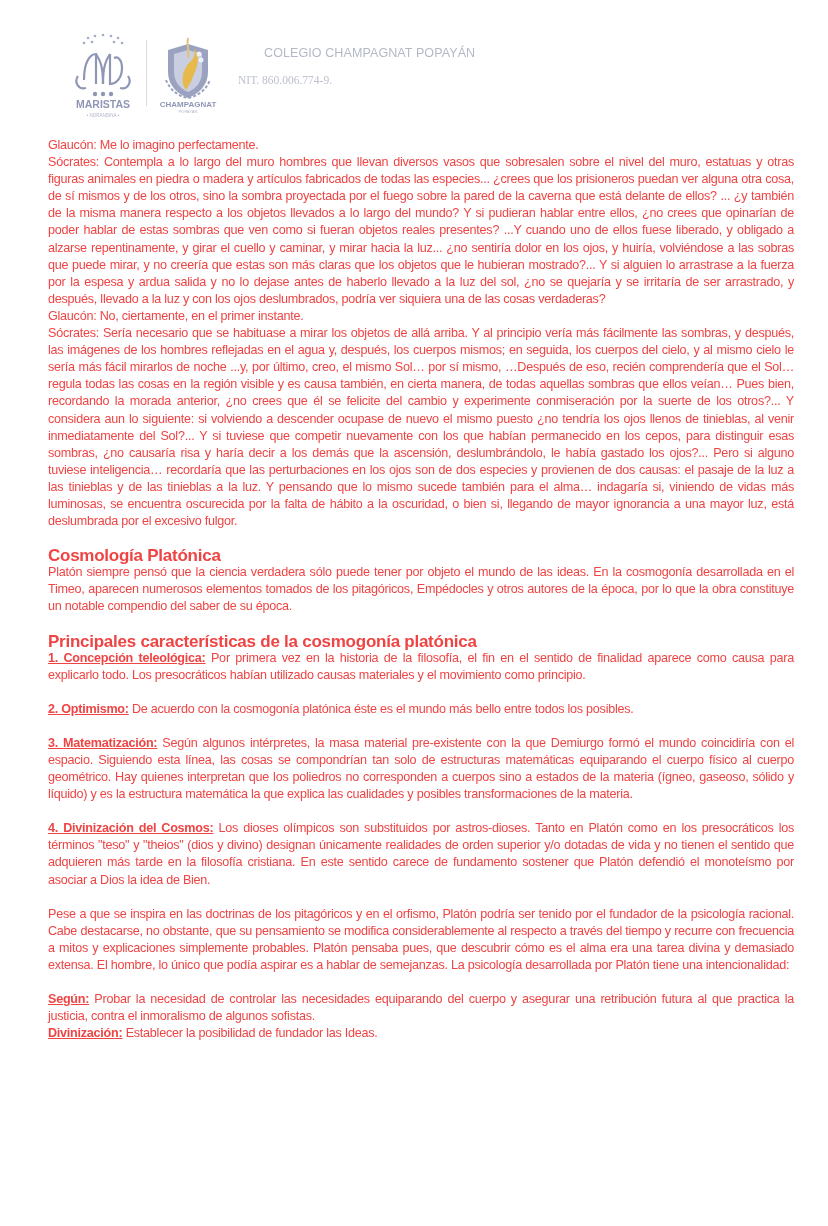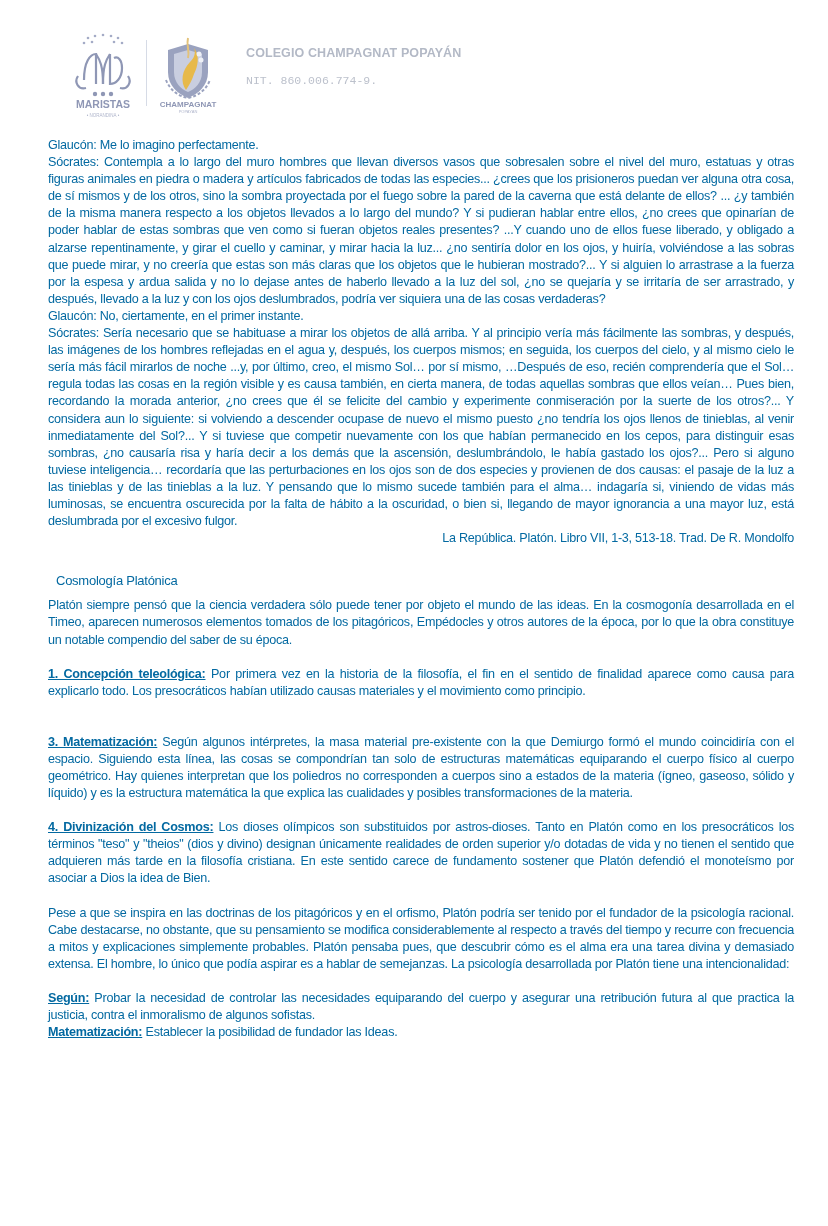--- a/index.html
+++ b/index.html
@@ -4,28 +4,28 @@
 <style>
   html, body { margin: 0; padding: 0; background: #ffffff; }
   body { width: 828px; height: 1226px; position: relative; overflow: hidden; }
   .page { position: absolute; left: 0; top: 0; width: 828px; height: 1226px; background: #fff; }
 
   
   .header { position: absolute; left: 66px; top: 30px; height: 92px; width: 500px; }
   .logo-maristas { position: absolute; left: 4px; top: 2px; width: 66px; height: 88px; }
   .divider { position: absolute; left: 80px; top: 10px; width: 1px; height: 66px; background: #d6dbe6; }
   .logo-champagnat { position: absolute; left: 86px; top: 4px; width: 72px; height: 80px; }
-  .school-name { position: absolute; left: 180px; top: 16px; font-family: "Liberation Sans", sans-serif; font-weight: bold; font-size: 12.5px; color: #b3b9c6; letter-spacing: 0.1px; white-space: nowrap; }
-  .school-nit { position: absolute; left: 180px; top: 44px; font-family: Liberation Mono, monospace; font-size: 11.5px; color: #bcc1cc; white-space: nowrap; }
+  .school-name { position: absolute; left: 198px; top: 16px; font-family: "Liberation Sans", sans-serif; font-weight: normal; font-size: 12.5px; color: #b3b9c6; letter-spacing: 0.1px; white-space: nowrap; }
+  .school-nit { position: absolute; left: 172px; top: 44px; font-family: Liberation Serif, serif; font-size: 11.5px; color: #bcc1cc; white-space: nowrap; }
 
   
-  .content { position: absolute; left: 48px; top: 137px; width: 746px; font-family: "Liberation Sans Narrow", "Liberation Sans", sans-serif; color: #0369a1; }
+  .content { position: absolute; left: 48px; top: 137px; width: 746px; font-family: "Liberation Sans Narrow", "Liberation Sans", sans-serif; color: #ef4444; }
   .p { font-size: 12.6px; line-height: 17.1px; text-align: justify; margin: 0; font-stretch: condensed; letter-spacing: -0.25px; }
   .p.right { text-align: right; }
-  .h { font-weight: normal; font-size: 13px; line-height: 17.1px; margin: 8px; letter-spacing: -0.25px; }
+  .h { font-weight: bold; font-size: 17px; line-height: 17.1px; margin: 0; letter-spacing: -0.25px; }
   .gap-md { height: 17px; }
   b { font-weight: bold; text-decoration: underline; }
 </style>
 </head>
 <body>
 
 <div class="page">
 
   <div class="header">
     <svg class="logo-maristas" viewBox="0 0 66 88">
@@ -73,33 +73,34 @@
 
     <div class="school-name">COLEGIO CHAMPAGNAT POPAYÁN</div>
     <div class="school-nit">NIT. 860.006.774-9.</div>
   </div>
 
   <div class="content">
     <p class="p">Glaucón: Me lo imagino perfectamente.</p>
     <p class="p">Sócrates: Contempla a lo largo del muro hombres que llevan diversos vasos que sobresalen sobre el nivel del muro, estatuas y otras figuras animales en piedra o madera y artículos fabricados de todas las especies... ¿crees que los prisioneros puedan ver alguna otra cosa, de sí mismos y de los otros, sino la sombra proyectada por el fuego sobre la pared de la caverna que está delante de ellos? ... ¿y también de la misma manera respecto a los objetos llevados a lo largo del mundo? Y si pudieran hablar entre ellos, ¿no crees que opinarían de poder hablar de estas sombras que ven como si fueran objetos reales presentes? ...Y cuando uno de ellos fuese liberado, y obligado a alzarse repentinamente, y girar el cuello y caminar, y mirar hacia la luz... ¿no sentiría dolor en los ojos, y huiría, volviéndose a las sobras que puede mirar, y no creería que estas son más claras que los objetos que le hubieran mostrado?... Y si alguien lo arrastrase a la fuerza por la espesa y ardua salida y no lo dejase antes de haberlo llevado a la luz del sol, ¿no se quejaría y se irritaría de ser arrastrado, y después, llevado a la luz y con los ojos deslumbrados, podría ver siquiera una de las cosas verdaderas?</p>
     <p class="p">Glaucón: No, ciertamente, en el primer instante.</p>
     <p class="p">Sócrates: Sería necesario que se habituase a mirar los objetos de allá arriba. Y al principio vería más fácilmente las sombras, y después, las imágenes de los hombres reflejadas en el agua y, después, los cuerpos mismos; en seguida, los cuerpos del cielo, y al mismo cielo le sería más fácil mirarlos de noche ...y, por último, creo, el mismo Sol… por sí mismo, …Después de eso, recién comprendería que el Sol… regula todas las cosas en la región visible y es causa también, en cierta manera, de todas aquellas sombras que ellos veían… Pues bien, recordando la morada anterior, ¿no crees que él se felicite del cambio y experimente conmiseración por la suerte de los otros?... Y considera aun lo siguiente: si volviendo a descender ocupase de nuevo el mismo puesto ¿no tendría los ojos llenos de tinieblas, al venir inmediatamente del Sol?... Y si tuviese que competir nuevamente con los que habían permanecido en los cepos, para distinguir esas sombras, ¿no causaría risa y haría decir a los demás que la ascensión, deslumbrándolo, le había gastado los ojos?... Pero si alguno tuviese inteligencia… recordaría que las perturbaciones en los ojos son de dos especies y provienen de dos causas: el pasaje de la luz a las tinieblas y de las tinieblas a la luz. Y pensando que lo mismo sucede también para el alma… indagaría si, viniendo de vidas más luminosas, se encuentra oscurecida por la falta de hábito a la oscuridad, o bien si, llegando de mayor ignorancia a una mayor luz, está deslumbrada por el excesivo fulgor.</p>
-    <p class="p right">La República. Platón. Libro VII, 1-3, 513-18. Trad. De R. Mondolfo</p>
 
     <div class="gap-md"></div>
     <p class="h">Cosmología Platónica</p>
     <p class="p">Platón siempre pensó que la ciencia verdadera sólo puede tener por objeto el mundo de las ideas. En la cosmogonía desarrollada en el Timeo, aparecen numerosos elementos tomados de los pitagóricos, Empédocles y otros autores de la época, por lo que la obra constituye un notable compendio del saber de su época.</p>
 
     <div class="gap-md"></div>
+    <p class="h">Principales características de la cosmogonía platónica</p>
     <p class="p"><b>1. Concepción teleológica:</b><span> Por primera vez en la historia de la filosofía, el fin en el sentido de finalidad aparece como causa para explicarlo todo. Los presocráticos habían utilizado causas materiales y el movimiento como principio.</span></p>
     <div class="gap-md"></div>
+    <p class="p"><b>2. Optimismo:</b><span> De acuerdo con la cosmogonía platónica éste es el mundo más bello entre todos los posibles.</span></p>
     <div class="gap-md"></div>
     <p class="p"><b>3. Matematización:</b><span> Según algunos intérpretes, la masa material pre-existente con la que Demiurgo formó el mundo coincidiría con el espacio. Siguiendo esta línea, las cosas se compondrían tan solo de estructuras matemáticas equiparando el cuerpo físico al cuerpo geométrico. Hay quienes interpretan que los poliedros no corresponden a cuerpos sino a estados de la materia (ígneo, gaseoso, sólido y líquido) y es la estructura matemática la que explica las cualidades y posibles transformaciones de la materia.</span></p>
     <div class="gap-md"></div>
     <p class="p"><b>4. Divinización del Cosmos:</b><span> Los dioses olímpicos son substituidos por astros-dioses. Tanto en Platón como en los presocráticos los términos "teso" y "theios" (dios y divino) designan únicamente realidades de orden superior y/o dotadas de vida y no tienen el sentido que adquieren más tarde en la filosofía cristiana. En este sentido carece de fundamento sostener que Platón defendió el monoteísmo por asociar a Dios la idea de Bien.</span></p>
 
     <div class="gap-md"></div>
     <p class="p">Pese a que se inspira en las doctrinas de los pitagóricos y en el orfismo, Platón podría ser tenido por el fundador de la psicología racional. Cabe destacarse, no obstante, que su pensamiento se modifica considerablemente al respecto a través del tiempo y recurre con frecuencia a mitos y explicaciones simplemente probables. Platón pensaba pues, que descubrir cómo es el alma era una tarea divina y demasiado extensa. El hombre, lo único que podía aspirar es a hablar de semejanzas. La psicología desarrollada por Platón tiene una intencionalidad:</p>
     <div class="gap-md"></div>
     <p class="p"><b>Según:</b><span> Probar la necesidad de controlar las necesidades equiparando del cuerpo y asegurar una retribución futura al que practica la justicia, contra el inmoralismo de algunos sofistas.</span></p>
-    <p class="p"><b>Matematización:</b><span> Establecer la posibilidad de fundador las Ideas.</span></p>
+    <p class="p"><b>Divinización:</b><span> Establecer la posibilidad de fundador las Ideas.</span></p>
   </div>
 </div>
 
 </body></html>

